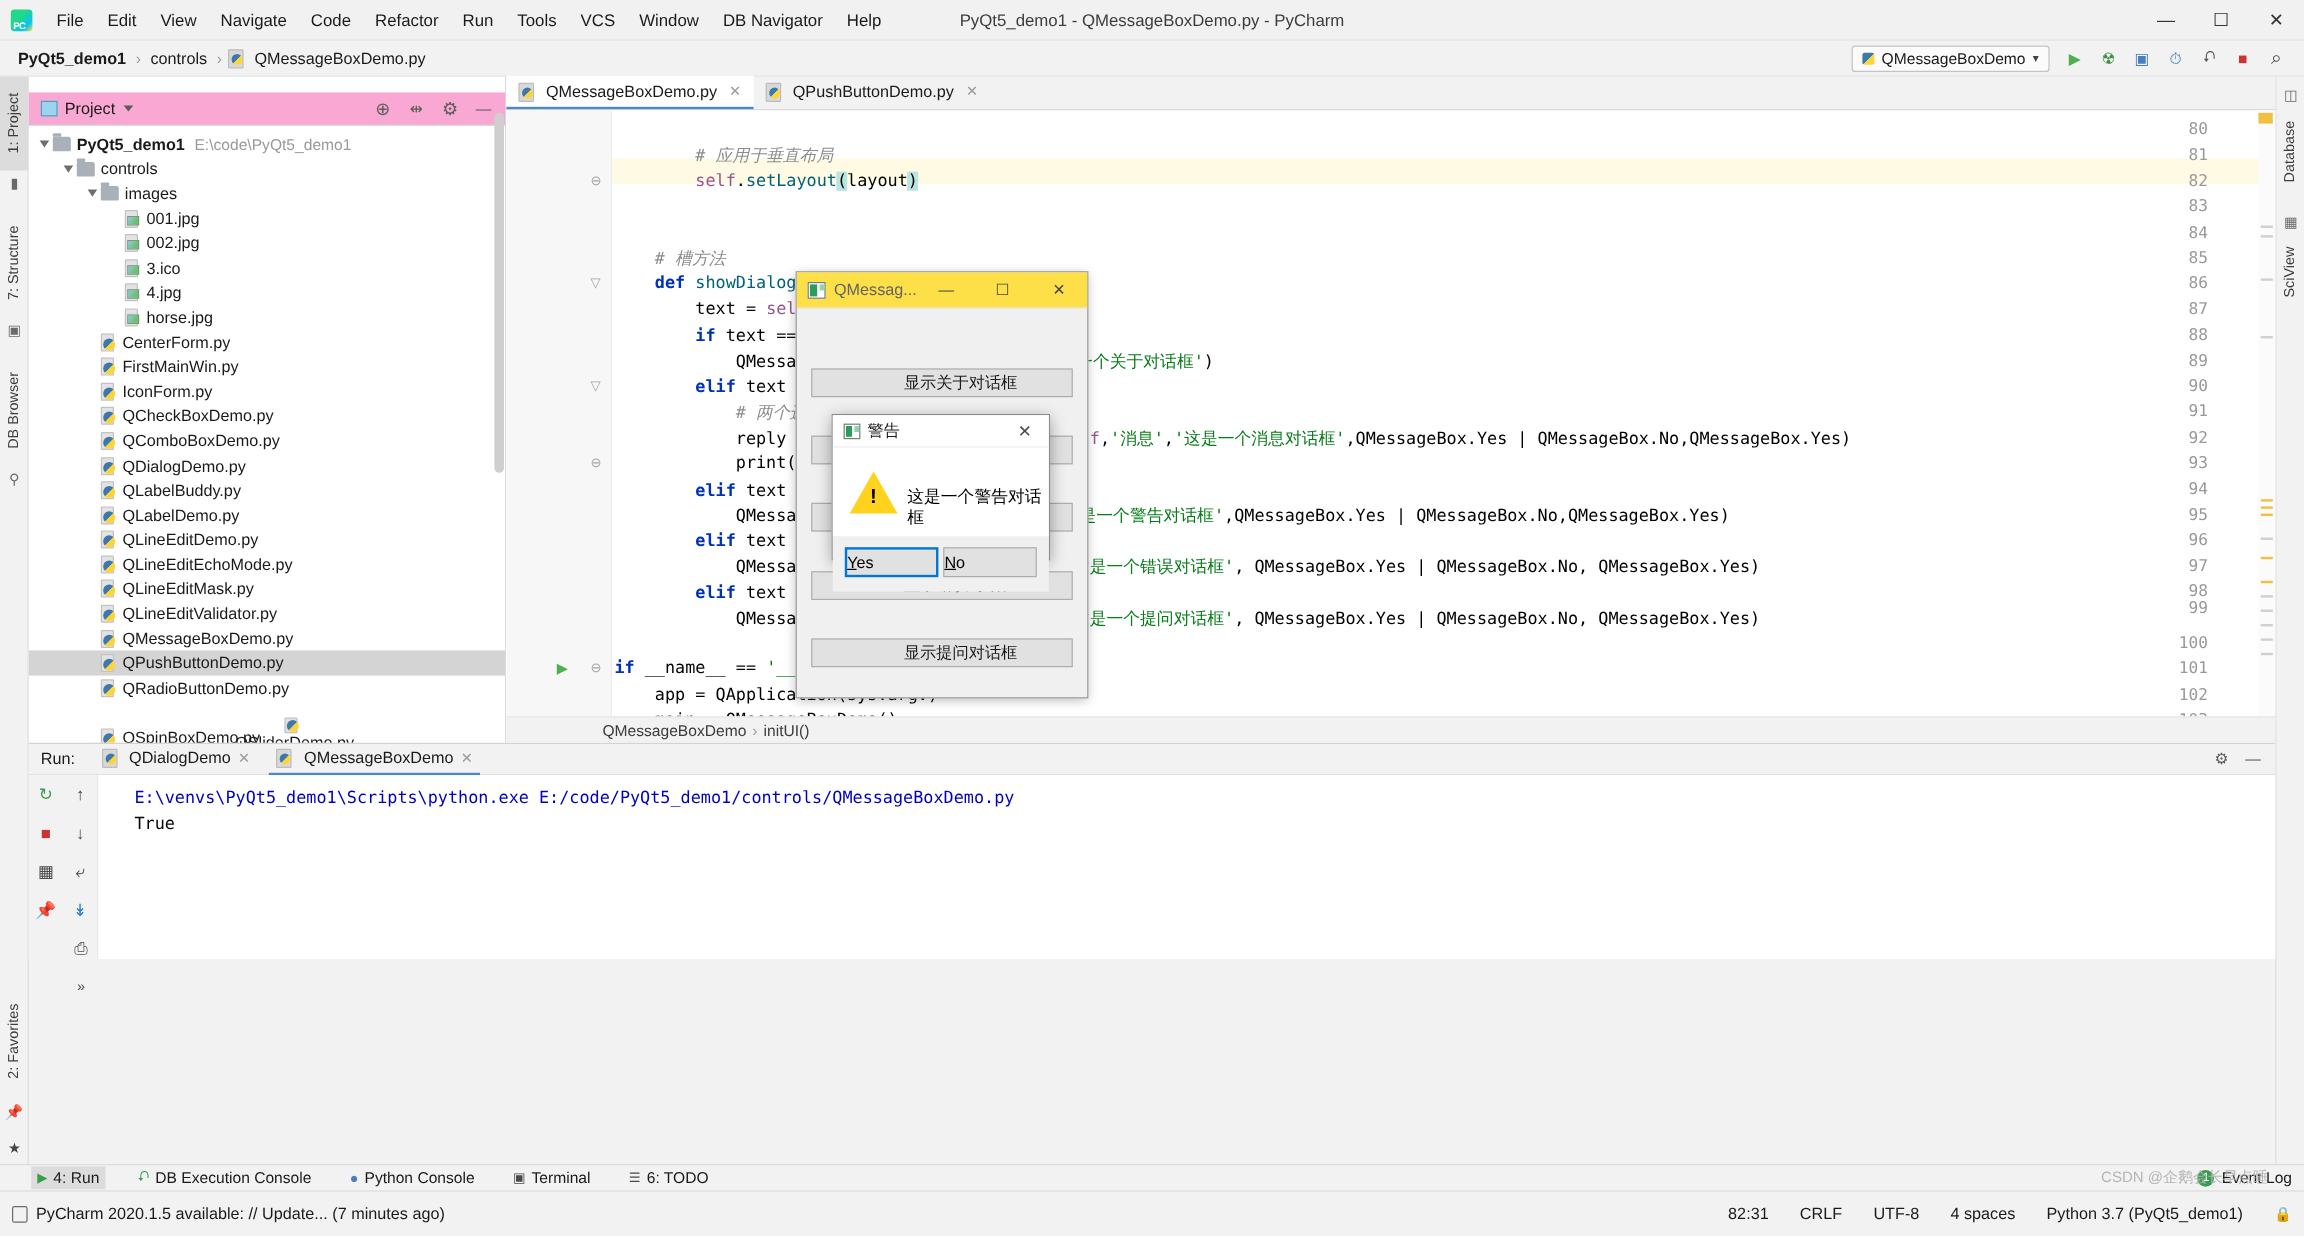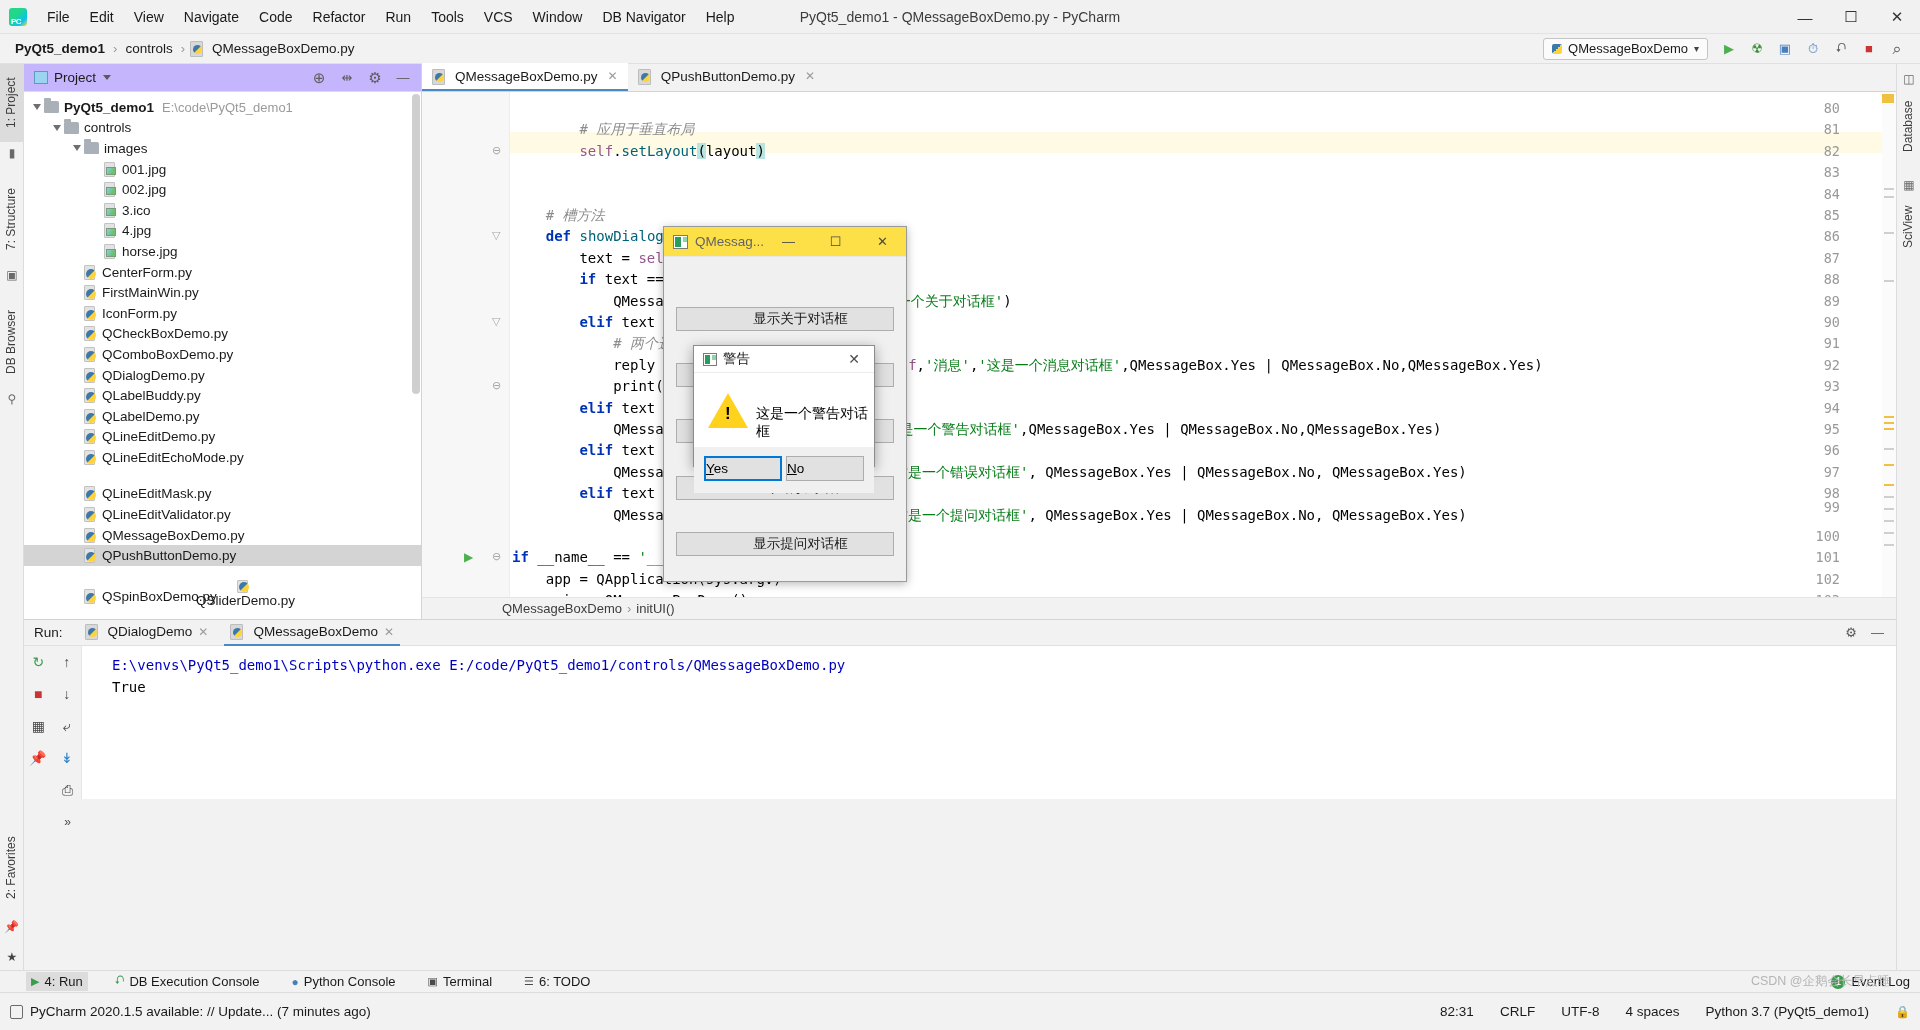--- a/index.html
+++ b/index.html
@@ -101,22 +101,22 @@
     position: absolute; top: 64px; right: 0; width: 24px; bottom: 0;
     background: #f2f2f2; border-left: 1px solid #dcdcdc;
   }
 
   
   .proj-panel {
     position: absolute; top: 64px; left: 24px; width: 398px; height: 555px;
     background: #fff; border-right: 1px solid #d4d4d4;
   }
   .proj-header {
-    height: 28px; background: #c4b5fd; display: flex; align-items: center;
-    border-bottom: 1px solid #dcdcdc; padding: 0 6px;
+    height: 28px; background: #f9a8d4; display: flex; align-items: center;
+    border-bottom: 1px solid #dcdcdc; padding: 0 6px; margin-top: 13px;
   }
   .proj-title { font-size: 13.5px; margin-left: 6px; }
   .proj-sq {
     width: 14px; height: 13px; background: #9ad4f0; border: 1px solid #5c9cbb;
     margin-left: 4px;
   }
   .caret-dn {
     width: 0; height: 0; border-left: 4px solid transparent; border-right: 4px solid transparent;
     border-top: 5px solid #5a5a5a; margin-left: 7px;
   }
@@ -549,39 +549,44 @@
         <div class="tnode" style="padding-left: 46px;">
           <span class="tarrow"></span>
           <span class="tpy"></span>
           <span class="tlabel">QLineEditDemo.py</span>
         </div>
         <div class="tnode" style="padding-left: 46px;">
           <span class="tarrow"></span>
           <span class="tpy"></span>
           <span class="tlabel">QLineEditEchoMode.py</span>
         </div>
-        <div class="tnode" style="padding-left: 46px; margin-top: 16px;">
+        <div class="tnode" style="padding-left: 46px;">
           <span class="tarrow"></span>
           <span class="tpy"></span>
           <span class="tlabel">QLineEditMask.py</span>
         </div>
         <div class="tnode" style="padding-left: 46px;">
           <span class="tarrow"></span>
           <span class="tpy"></span>
           <span class="tlabel">QLineEditValidator.py</span>
         </div>
         <div class="tnode" style="padding-left: 46px;">
           <span class="tarrow"></span>
           <span class="tpy"></span>
           <span class="tlabel">QMessageBoxDemo.py</span>
         </div>
         <div class="tnode sel" style="padding-left: 46px;">
           <span class="tarrow"></span>
           <span class="tpy"></span>
           <span class="tlabel">QPushButtonDemo.py</span>
+        </div>
+        <div class="tnode" style="padding-left: 46px;">
+          <span class="tarrow"></span>
+          <span class="tpy"></span>
+          <span class="tlabel">QRadioButtonDemo.py</span>
         </div>
         <div class="tnode" style="padding-left: 46px; flex-direction: column;">
           <span class="tarrow"></span>
           <span class="tpy"></span>
           <span class="tlabel">QSliderDemo.py</span>
         </div>
         <div class="tnode" style="padding-left: 46px;">
           <span class="tarrow"></span>
           <span class="tpy"></span>
           <span class="tlabel">QSpinBoxDemo.py</span>

